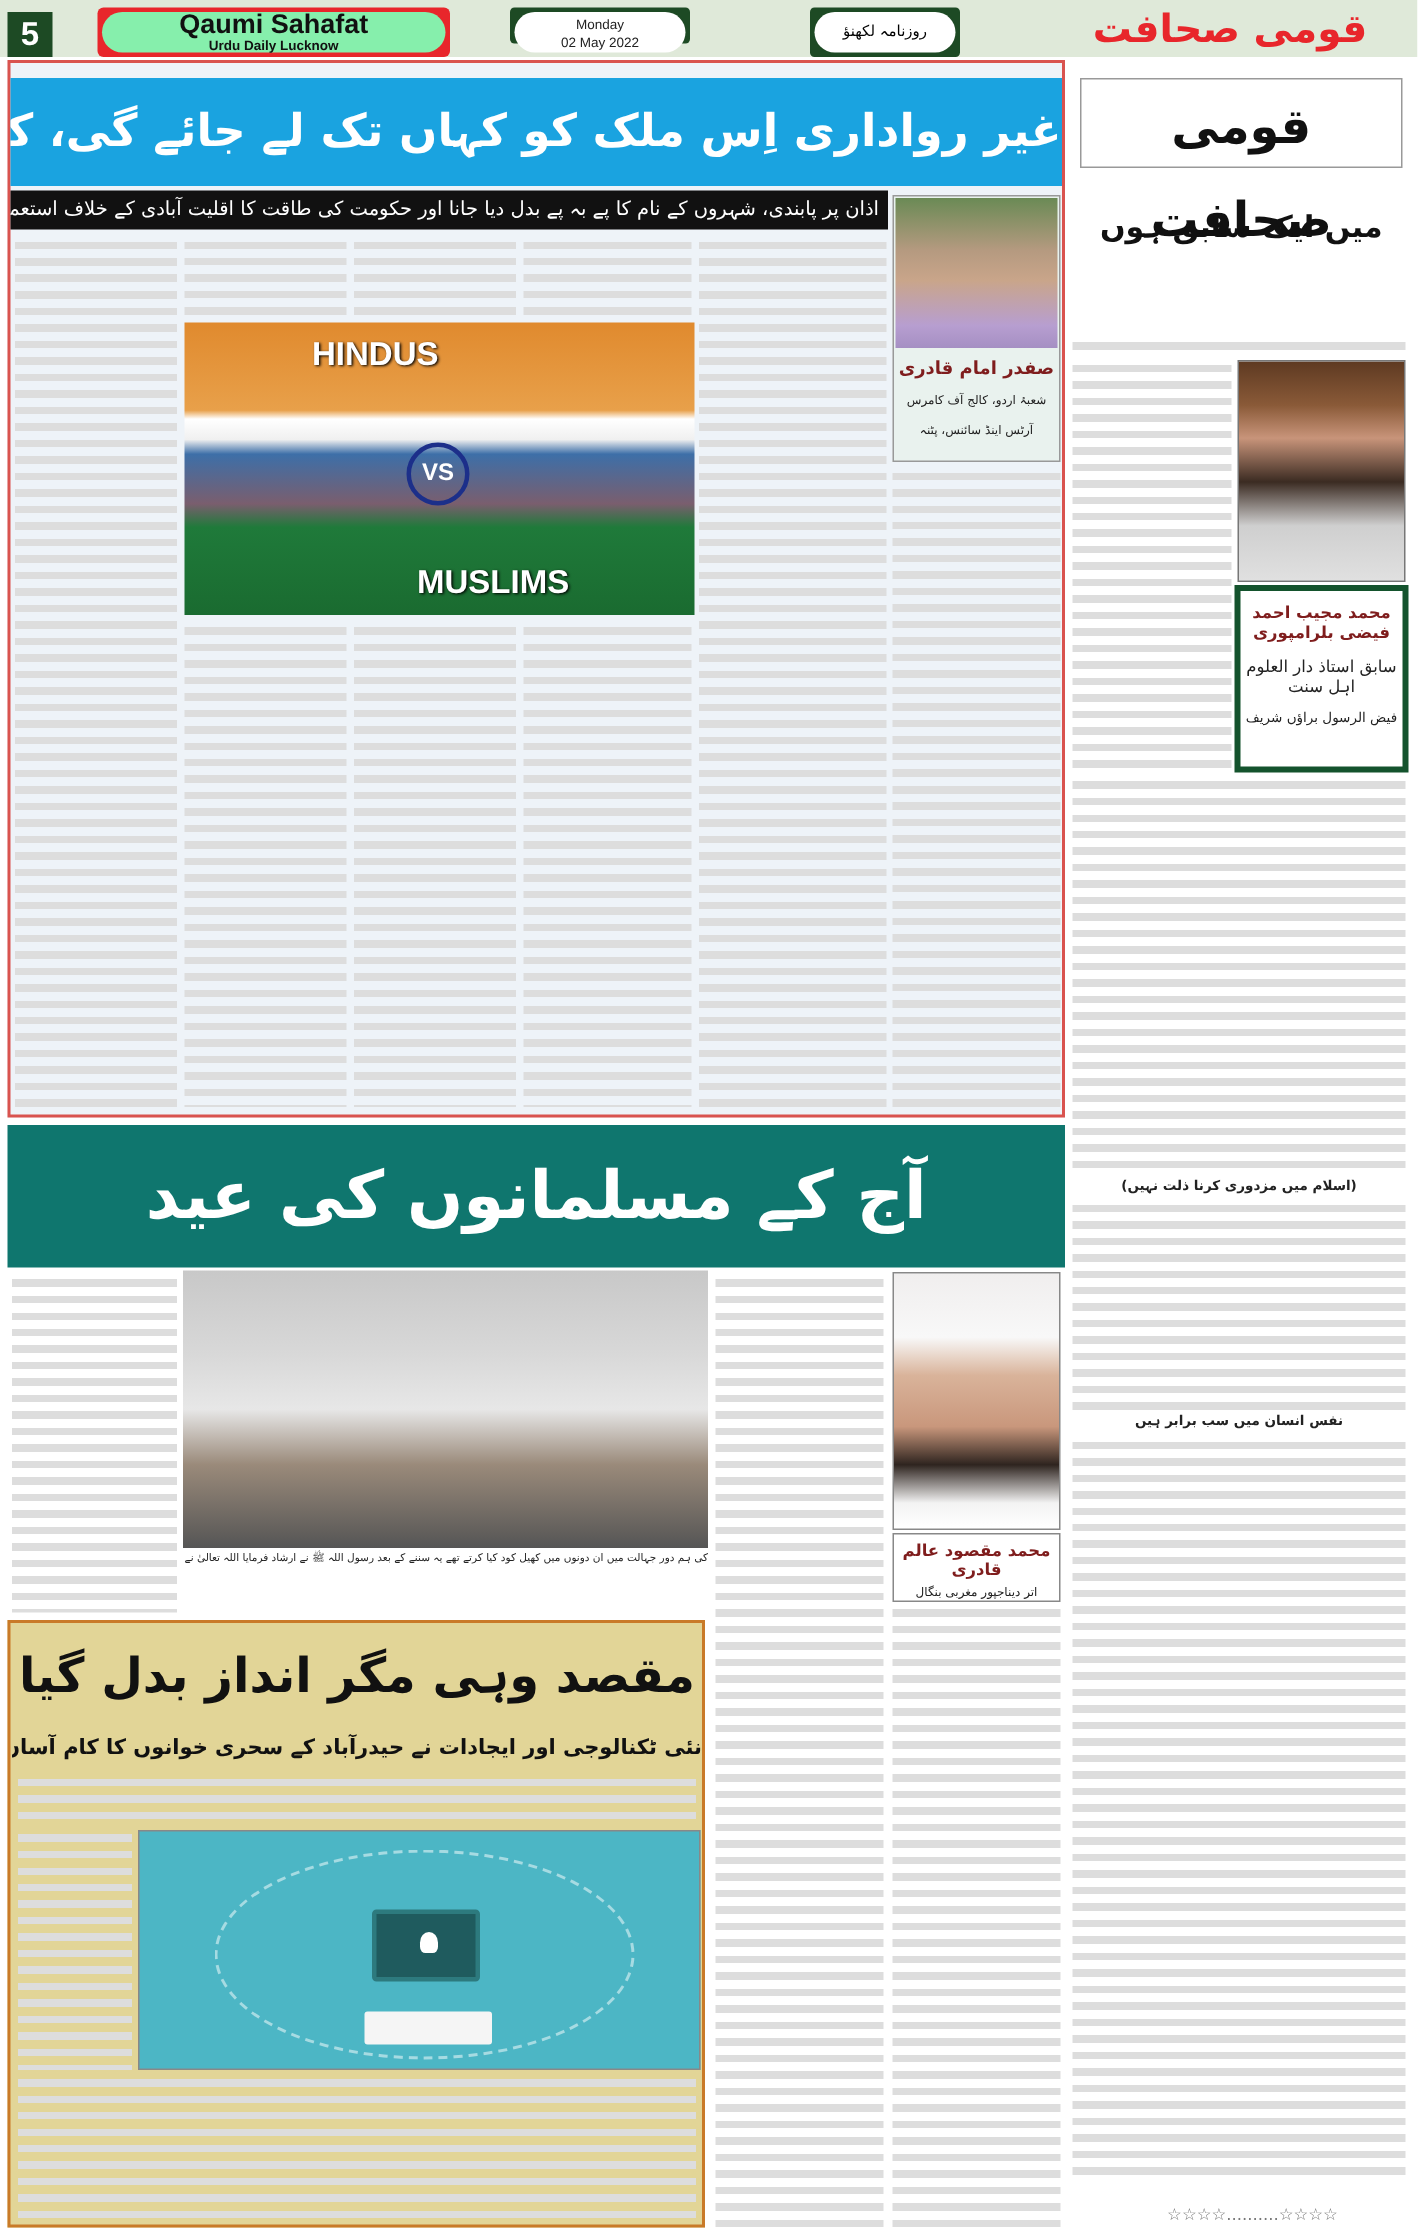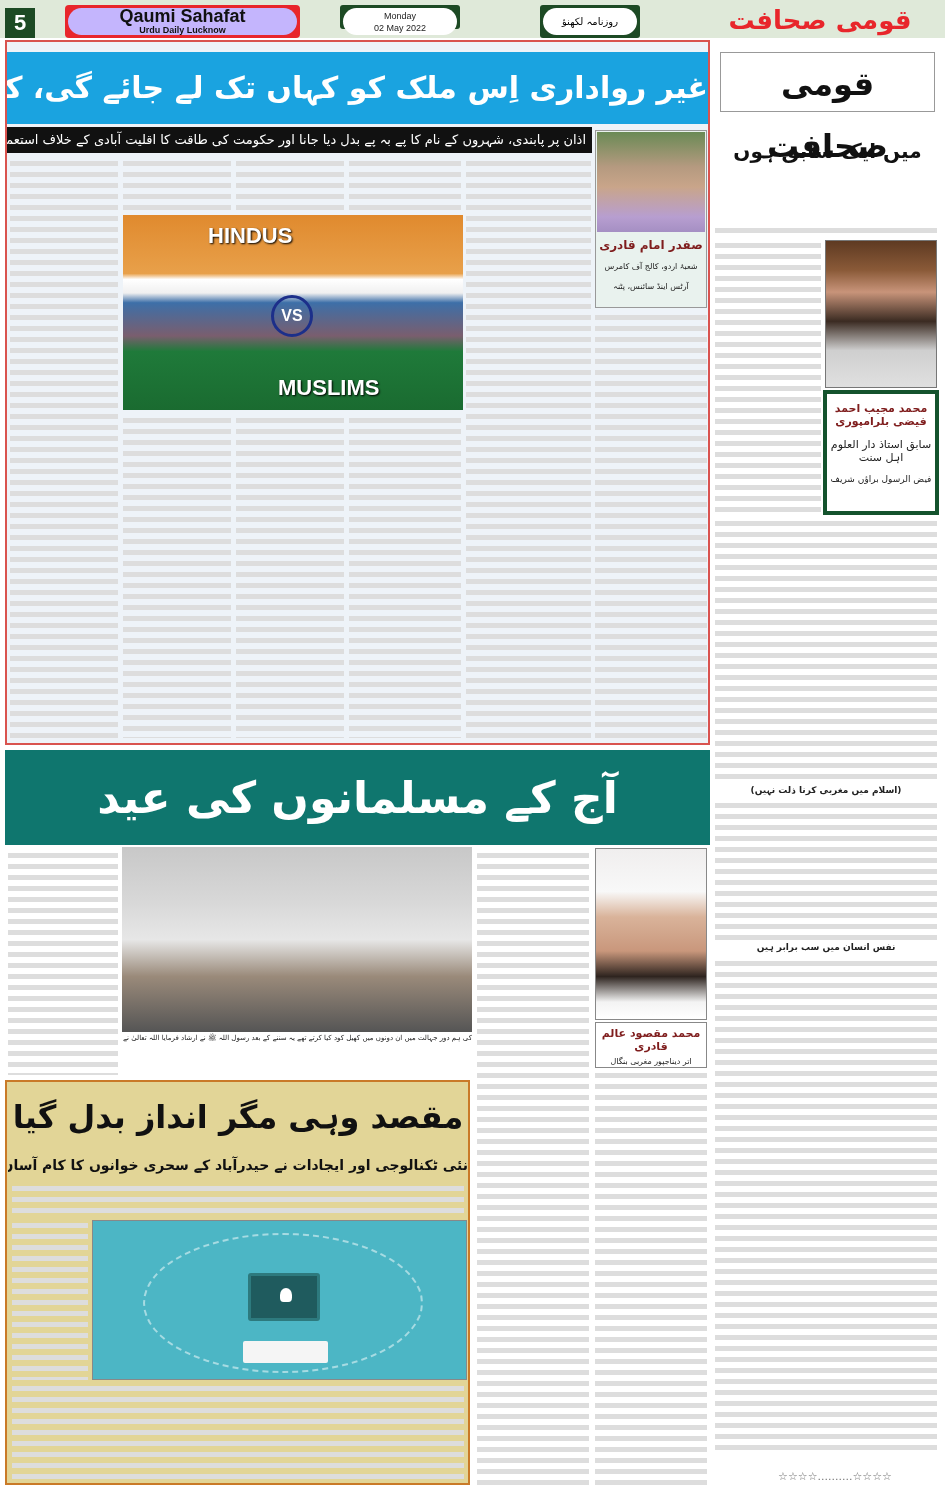--- a/index.html
+++ b/index.html
@@ -1,21 +1,21 @@
 <!DOCTYPE html>
 <html><head>
 <meta charset="utf-8">
 <style>
 *{box-sizing:border-box;margin:0;padding:0}
 body{width:945px;height:1490px;background:#fff;font-family:"DejaVu Sans",sans-serif;position:relative;overflow:hidden}
 .abs{position:absolute}
 .mast{left:0;top:0;width:945px;height:38px;background:#dfe9d9}
 .pageno{left:5px;top:8px;width:30px;height:30px;background:#1d4a24;color:#fff;font:bold 22px "Liberation Sans",sans-serif;text-align:center;line-height:30px}
 .tbox{left:65px;top:5px;width:235px;height:33px;background:#e8262b;border-radius:4px;padding:3px}
-.tbox .in{background:#c4b5fd;border-radius:16px;height:27px;text-align:center}
+.tbox .in{background:#86efac;border-radius:16px;height:27px;text-align:center}
 .tbox .t1{font:bold 18px "Liberation Sans",sans-serif;line-height:17px;display:block;color:#111}
 .tbox .t2{font:bold 9px "Liberation Sans",sans-serif;display:block;color:#111}
 .dbox{left:340px;top:5px;width:120px;height:24px;background:#1d4a24;padding:3px;border-radius:3px}
 .dbox .in{background:#fff;border-radius:16px;height:27px;text-align:center;font:9px "Liberation Sans",sans-serif;line-height:12px;padding-top:2px;color:#222}
 .ubox{left:540px;top:5px;width:100px;height:33px;background:#1d4a24;padding:3px;border-radius:3px}
 .ubox .in{background:#ffffff;border-radius:16px;height:27px;text-align:center;font:10px "DejaVu Sans",sans-serif;line-height:27px;direction:rtl}
 .ulogo{left:720px;top:2px;width:200px;height:36px;color:#e8262b;font:bold 26px "DejaVu Sans",sans-serif;text-align:center;direction:rtl;line-height:36px}
 .mainframe{left:5px;top:40px;width:705px;height:705px;border:2px solid #d9534f;background:#eef3f8}
 .headblue{left:7px;top:52px;width:701px;height:72px;background:#1aa3e0;color:#fff;font:bold 30px "DejaVu Sans",sans-serif;direction:rtl;text-align:center;line-height:72px;white-space:nowrap;overflow:hidden}
 .subblack{left:7px;top:127px;width:585px;height:26px;background:#111;color:#fff;font:13px "DejaVu Sans",sans-serif;direction:rtl;text-align:right;padding-right:6px;line-height:26px;white-space:nowrap;overflow:hidden}
@@ -100,21 +100,21 @@
 </div>
 <div class="abs text" style="left:715px;top:225px;width:222px;height:14px"></div>
 <div class="abs text" style="left:715px;top:240px;width:106px;height:275px"></div>
 <div class="abs photo2"></div>
 <div class="abs cap2">
   <div class="aname" style="margin-top:8px;font-size:11px">محمد مجیب احمد فیضی بلرامپوری</div>
   <div class="asub" style="margin-top:10px;font-size:11px">سابق استاذ دار العلوم اہل سنت</div>
   <div class="asub" style="margin-top:10px;font-size:9px">فیض الرسول براؤں شریف</div>
 </div>
 <div class="abs text" style="left:715px;top:518px;width:222px;height:265px"></div>
-<div class="abs asub" style="left:715px;top:785px;width:222px;font-weight:bold;font-size:9px">(اسلام میں مغربی کرنا ذلت نہیں)</div>
+<div class="abs asub" style="left:715px;top:785px;width:222px;font-weight:bold;font-size:9px">(اسلام میں مزدوری کرنا ذلت نہیں)</div>
 <div class="abs text" style="left:715px;top:800px;width:222px;height:140px"></div>
 <div class="abs asub" style="left:715px;top:942px;width:222px;font-weight:bold;font-size:9px">نفس انسان میں سب برابر ہیں</div>
 <div class="abs text" style="left:715px;top:958px;width:222px;height:495px"></div>
 <div class="abs stars">☆☆☆☆..........☆☆☆☆</div>
 
 <div class="abs eidband">آج کے مسلمانوں کی عید</div>
 <div class="abs text" style="left:8px;top:850px;width:110px;height:225px"></div>
 <div class="abs eidphoto"></div>
 <div class="abs eidcap">کی ہم دور جہالت میں ان دونوں میں کھیل کود کیا کرتے تھے یہ سننے کے بعد رسول اللہ ﷺ نے ارشاد فرمایا اللہ تعالیٰ نے ان</div>
 <div class="abs text" style="left:477px;top:850px;width:112px;height:635px"></div>

